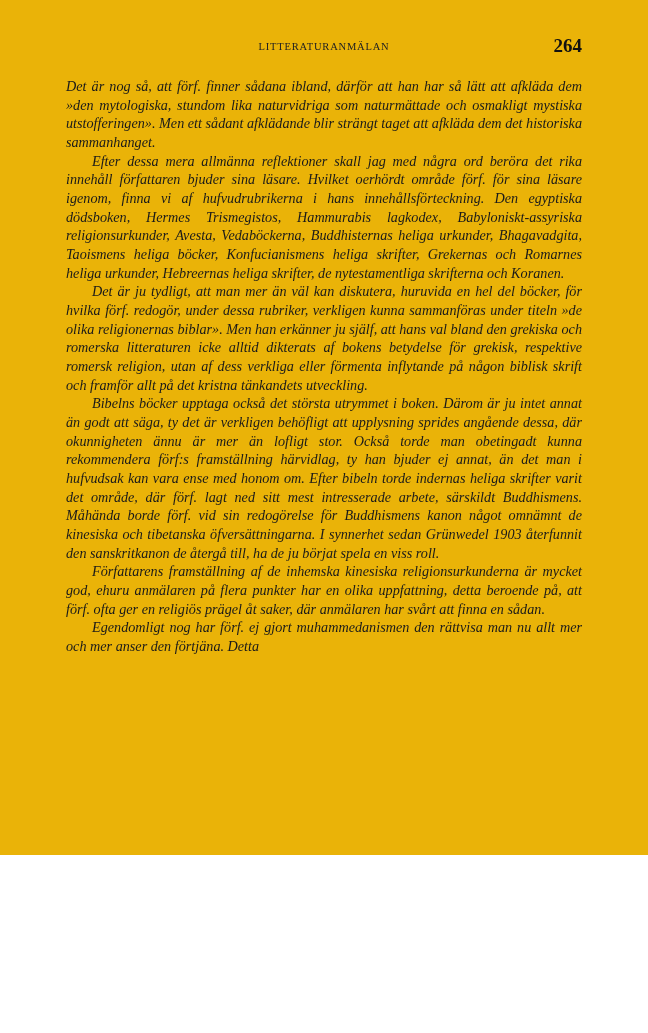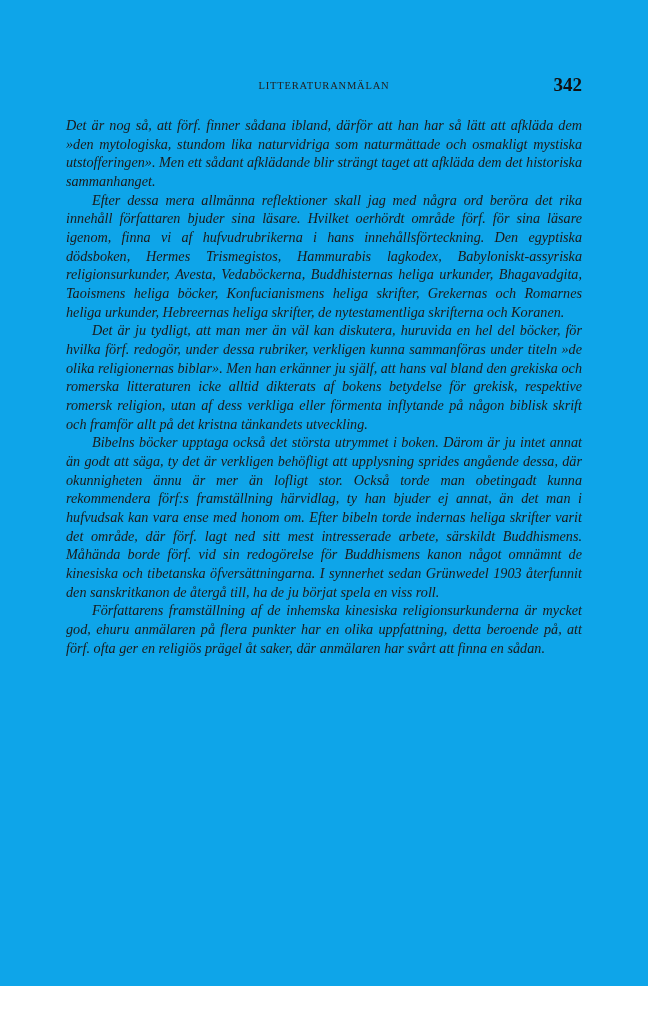--- a/index.html
+++ b/index.html
@@ -10,24 +10,24 @@
   body {
     width: 648px;
     height: 1033px;
     font-family: "Liberation Serif", serif;
     color: #1a1a1a;
     overflow: hidden;
   }
   .page {
     position: relative;
     width: 648px;
-    height: 986px;
+    height: 855px;
     box-sizing: border-box;
-    padding: 78px 66px 40px 66px;
-    background: #0ea5e9;
+    padding: 39px 66px 40px 66px;
+    background: #eab308;
   }
   .running-head {
     position: relative;
     height: 26px;
     margin-bottom: 12px;
   }
   .running-head .head-title {
     position: absolute;
     left: 0;
     right: 0;
@@ -66,24 +66,25 @@
     margin-top: 0;
   }
 </style>
 </head>
 <body>
 
 <div class="page">
 
   <div class="running-head">
     <div class="head-title">Litteraturanmälan</div>
-    <div class="page-number">342</div>
+    <div class="page-number">264</div>
   </div>
 
   <div class="body-text">
     <p class="no-indent">Det är nog så, att förf. finner sådana ibland, därför att han har så lätt att afkläda dem »den mytologiska, stundom lika naturvidriga som naturmättade och osmakligt mystiska utstofferingen». Men ett sådant afklädande blir strängt taget att afkläda dem det historiska sammanhanget.</p>
     <p>Efter dessa mera allmänna reflektioner skall jag med några ord beröra det rika innehåll författaren bjuder sina läsare. Hvilket oerhördt område förf. för sina läsare igenom, finna vi af hufvudrubrikerna i hans innehållsförteckning. Den egyptiska dödsboken, Hermes Trismegistos, Hammurabis lagkodex, Babyloniskt-assyriska religionsurkunder, Avesta, Vedaböckerna, Buddhisternas heliga urkunder, Bhagavadgita, Taoismens heliga böcker, Konfucianismens heliga skrifter, Grekernas och Romarnes heliga urkunder, Hebreernas heliga skrifter, de nytestamentliga skrifterna och Koranen.</p>
     <p>Det är ju tydligt, att man mer än väl kan diskutera, huruvida en hel del böcker, för hvilka förf. redogör, under dessa rubriker, verkligen kunna sammanföras under titeln »de olika religionernas biblar». Men han erkänner ju själf, att hans val bland den grekiska och romerska litteraturen icke alltid dikterats af bokens betydelse för grekisk, respektive romersk religion, utan af dess verkliga eller förmenta inflytande på någon biblisk skrift och framför allt på det kristna tänkandets utveckling.</p>
     <p>Bibelns böcker upptaga också det största utrymmet i boken. Därom är ju intet annat än godt att säga, ty det är verkligen behöfligt att upplysning sprides angående dessa, där okunnigheten ännu är mer än lofligt stor. Också torde man obetingadt kunna rekommendera förf:s framställning härvidlag, ty han bjuder ej annat, än det man i hufvudsak kan vara ense med honom om. Efter bibeln torde indernas heliga skrifter varit det område, där förf. lagt ned sitt mest intresserade arbete, särskildt Buddhismens. Måhända borde förf. vid sin redogörelse för Buddhismens kanon något omnämnt de kinesiska och tibetanska öfversättningarna. I synnerhet sedan Grünwedel 1903 återfunnit den sanskritkanon de återgå till, ha de ju börjat spela en viss roll.</p>
     <p>Författarens framställning af de inhemska kinesiska religionsurkunderna är mycket god, ehuru anmälaren på flera punkter har en olika uppfattning, detta beroende på, att förf. ofta ger en religiös prägel åt saker, där anmälaren har svårt att finna en sådan.</p>
+    <p>Egendomligt nog har förf. ej gjort muhammedanismen den rättvisa man nu allt mer och mer anser den förtjäna. Detta</p>
   </div>
 
 </div>
 
 </body></html>

